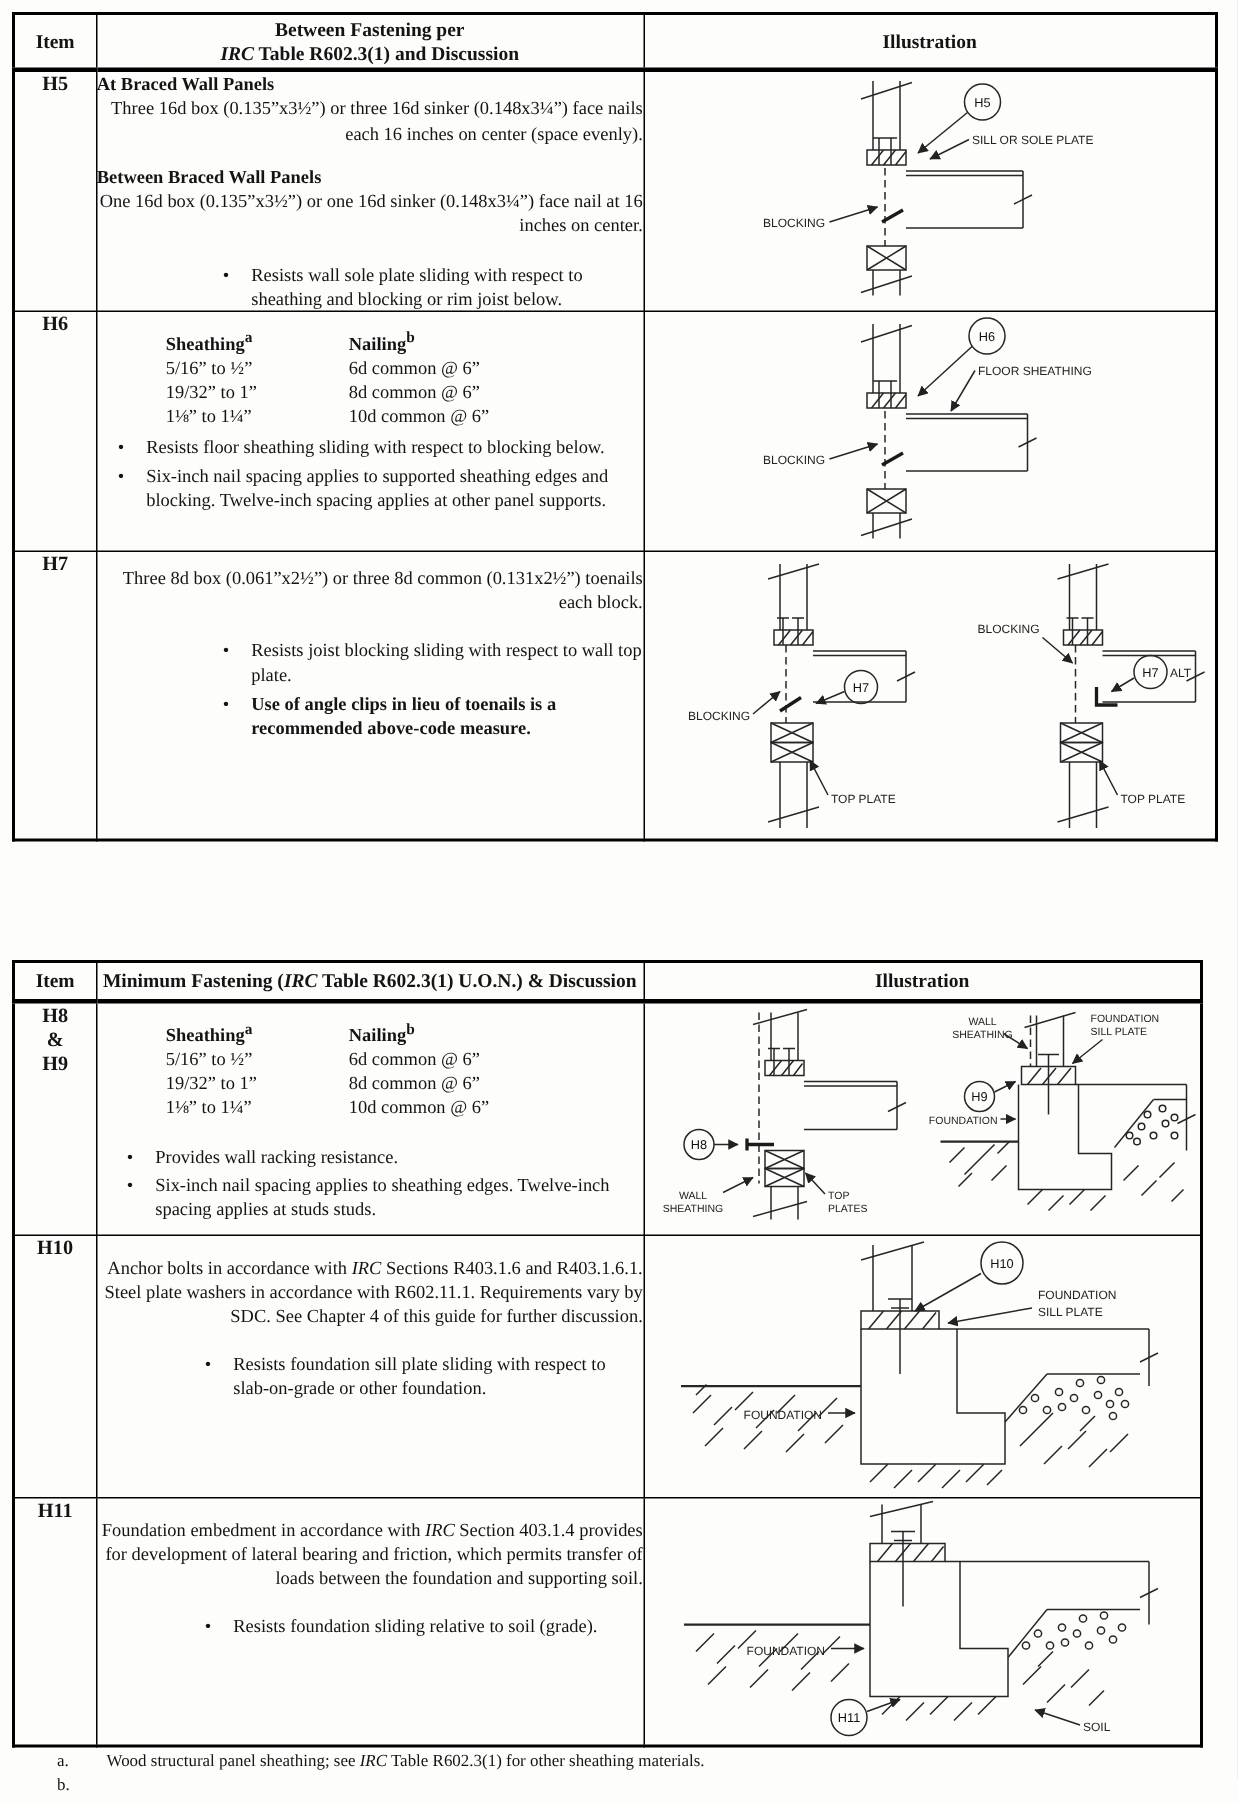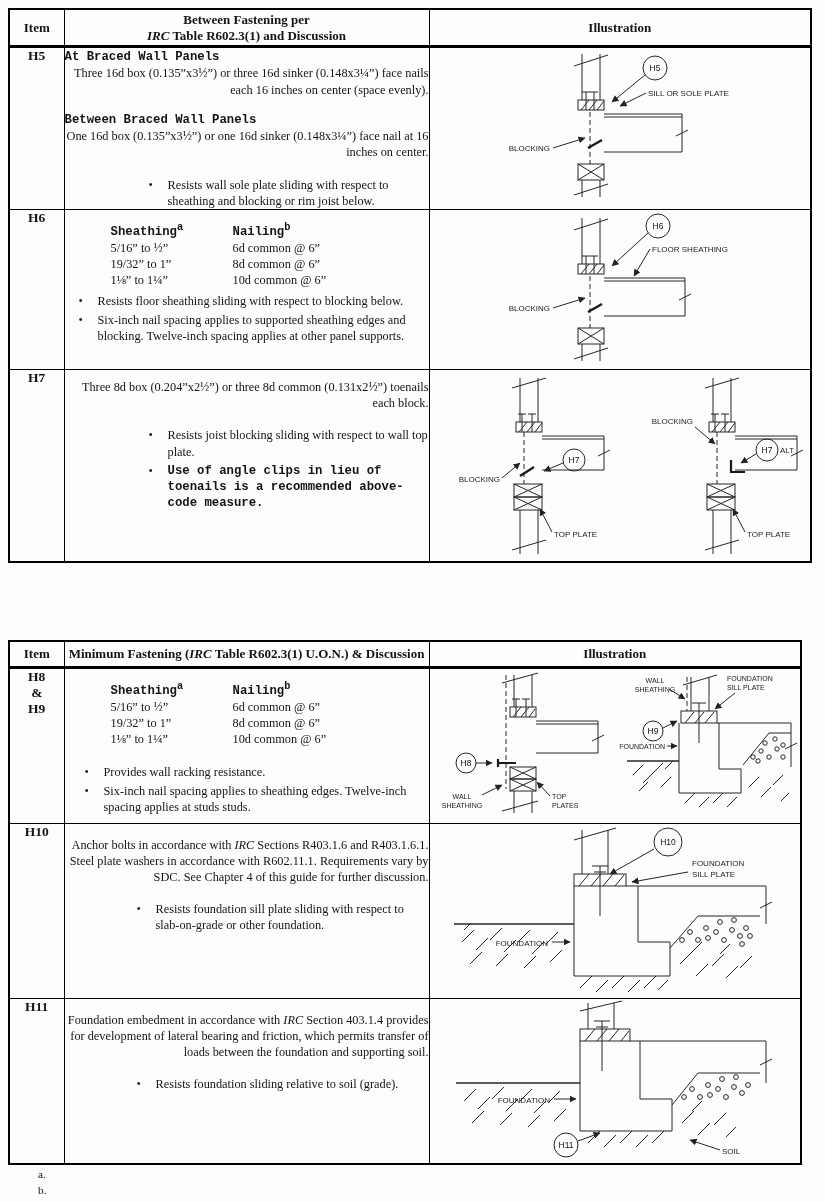--- a/index.html
+++ b/index.html
@@ -14,21 +14,21 @@
   .t1 { left:8px; top:8px; width:804px; }
   .t2 { left:8px; top:640px; width:794px; }
   .tbl td, .tbl th { border:1px solid #000; vertical-align:top; padding:0; }
   .tbl th { border-bottom:3px solid #000; font-size:13px; font-weight:bold;
             text-align:center; vertical-align:middle; padding:2px 4px; line-height:1.2; }
   .item-cell { text-align:center; vertical-align:middle; font-weight:bold;
                font-size:13.5px; white-space:pre-line; }
   .desc-cell { padding:7px 9px 5px 10px; font-size:12.3px; line-height:1.32; }
   .illus-cell { vertical-align:middle; text-align:center; padding:1px; }
   .illus-cell svg { display:block; margin:0 auto; }
-  .b { font-weight:bold;font-family:Liberation Mono, monospace; }
+  .b { font-weight:bold; }
   .para { margin:0;text-align:right; }
   .gap8 { height:9px; }
   .gap14 { height:13px; }
   .bullets { margin-top:2px; }
   .bullet { display:flex; margin-top:3px; }
   .bullet .dot { width:19px; flex:none; }
   .bullet .btxt { flex:1; }
   .ind-sm { padding-left:14px; }
   .ind-sm2 { padding-left:20px; }
   .ind-md { padding-left:72px; }
@@ -181,21 +181,21 @@
             <path class="dw" d="M123,98 L155,88" marker-end="url(#ar6)"></path>
           </g>
         </svg>
       </td>
     </tr>
 
     <tr style="height:193px">
       <td class="item-cell">H7</td>
       <td class="desc-cell">
         <div class="gap8"></div>
-        <p class="para">Three 8d box (0.204”x2½”) or three 8d common (0.131x2½”) toenails each block.</p>
+        <p class="para">Three 8d box (0.061”x2½”) or three 8d common (0.131x2½”) toenails each block.</p>
         <div class="gap14"></div>
         <div class="bullets">
           <div class="bullet ind-lg">
             <span class="dot">•</span>
             <span class="btxt">Resists joist blocking sliding with respect to wall top plate.</span>
           </div>
           <div class="bullet ind-lg">
             <span class="dot">•</span>
             <span class="btxt b">Use of angle clips in lieu of toenails is a recommended above-code measure.</span>
           </div>
@@ -536,19 +536,20 @@
           </g>
         </svg>
       </td>
     </tr>
   </tbody>
     </table>
 
   <div class="footnotes">
     <div class="fn">
       <span class="fn-letter">a.</span>
+      <span><span>Wood structural panel sheathing; see </span><i>IRC</i><span> Table R602.3(1) for other sheathing materials.</span></span>
     </div>
     <div class="fn">
       <span class="fn-letter">b.</span>
     </div>
   </div>
 
 </div>
 
 </body></html>

